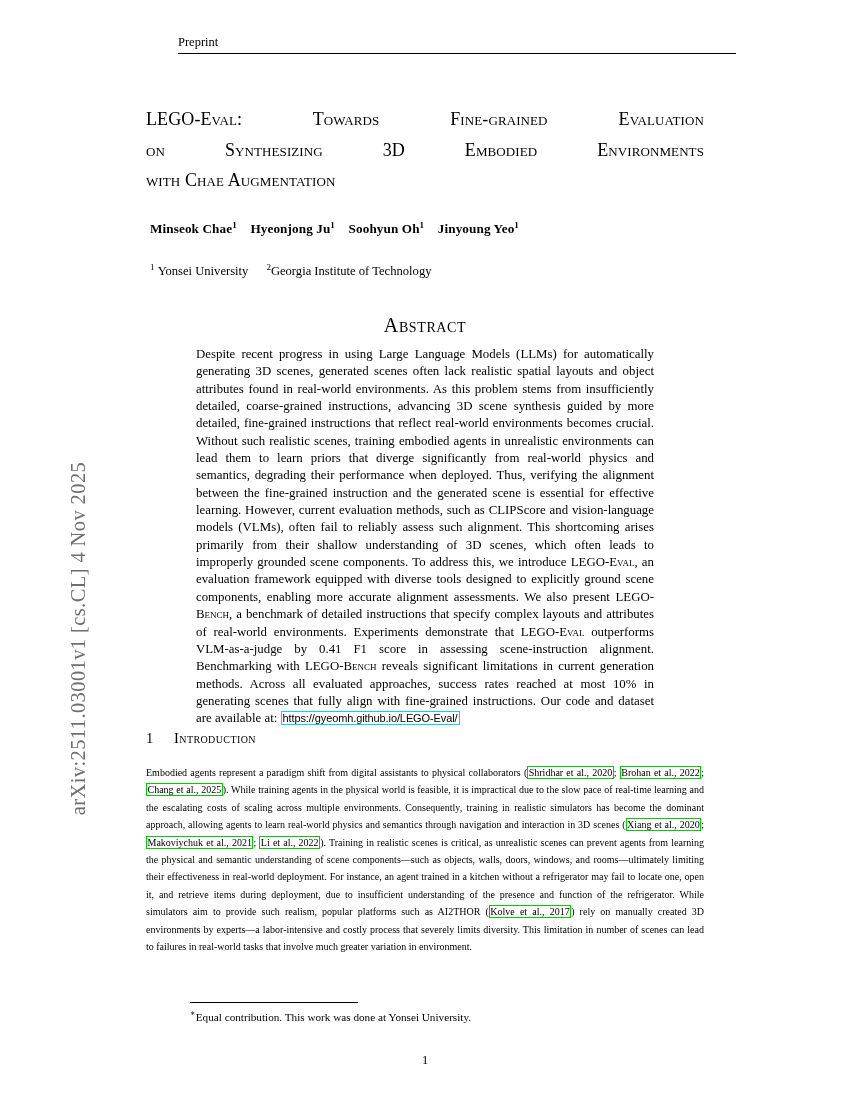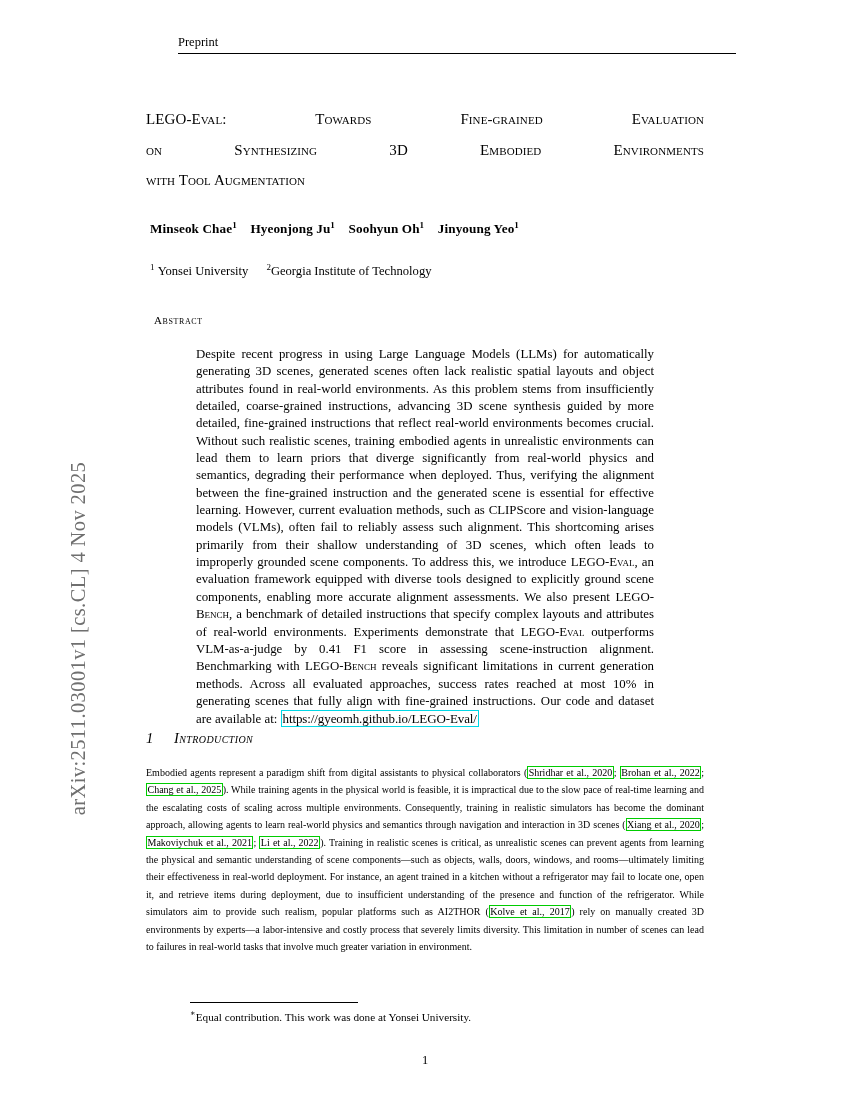--- a/index.html
+++ b/index.html
@@ -60,21 +60,21 @@
   }
 
   
   .title-block {
     position: absolute;
     top: 104px;
     left: 0;
     width: 558px;
   }
   .title-line {
-    font-size: 15px;
+    font-size: 18px;
     line-height: 30.5px;
     font-variant: small-caps;
     letter-spacing: 0.1px;
   }
   .title-line.justify {
     text-align: justify;
     text-align-last: justify;
   }
 
   
@@ -103,56 +103,55 @@
     font-weight: normal;
     line-height: 18px;
   }
   .affil .sup { font-weight: normal; }
   .affil-gap { display: inline-block; width: 18px; }
 
   
   .abstract-head {
     position: absolute;
     top: 314px;
-    left: 8px;
-    width: 558px;
-    text-align: left;
-    font-size: 11px;
+    left: 0;
+    width: 558px;
+    text-align: center;
+    font-size: 20px;
     font-variant: small-caps;
     letter-spacing: 0.6px;
   }
   .abstract-body {
     position: absolute;
     top: 346px;
     left: 50px;
     width: 458px;
     font-size: 12.85px;
     line-height: 17.35px;
     text-align: justify;
   }
   .sc { font-variant: small-caps; margin-top: 12px; }
   .url-box {
-    font-family: Liberation Serif, serif;
-    font-size: 13px;
+    font-family: Liberation Sans, sans-serif;
+    font-size: 11px;
     border: 1.2px solid #00d7e6;
     padding: 0 1px;
     white-space: nowrap;
     letter-spacing: -0.1px;
   }
 
   
   .section-head {
     position: absolute;
     top: 730px;
     left: 0;
     width: 558px;
     font-size: 14.6px;
     font-variant: small-caps;
     letter-spacing: 0.4px;
-    font-style: italic;
   }
   .section-num {
     display: inline-block;
     width: 28px;
     font-variant: normal;
   }
 
   .body-text {
     position: absolute;
     top: 764px;
@@ -207,21 +206,21 @@
 <div class="page">
 
   <div class="runhead">
     <div class="runhead-text">Preprint</div>
     <div class="runhead-rule"></div>
   </div>
 
   <div class="title-block">
     <div class="title-line justify">LEGO-Eval: Towards Fine-grained Evaluation</div>
     <div class="title-line justify">on Synthesizing 3D Embodied Environments</div>
-    <div class="title-line">with Tool Augmentation</div>
+    <div class="title-line">with Chae Augmentation</div>
   </div>
 
   <div class="authors">
     <div class="row2">
       <span>Minseok Chae</span><span class="sup">1</span>&nbsp;&nbsp;&nbsp;&nbsp;<span>Hyeonjong Ju</span><span class="sup">1</span>&nbsp;&nbsp;&nbsp;&nbsp;<span>Soohyun Oh</span><span class="sup">1</span>&nbsp;&nbsp;&nbsp;&nbsp;<span>Jinyoung Yeo</span><span class="sup">1</span>
     </div>
   </div>
 
   <div class="affil">
     <span class="sup">1</span>&nbsp;<span>Yonsei University</span><span class="affil-gap"></span><span class="sup">2</span><span>Georgia Institute of Technology</span>

